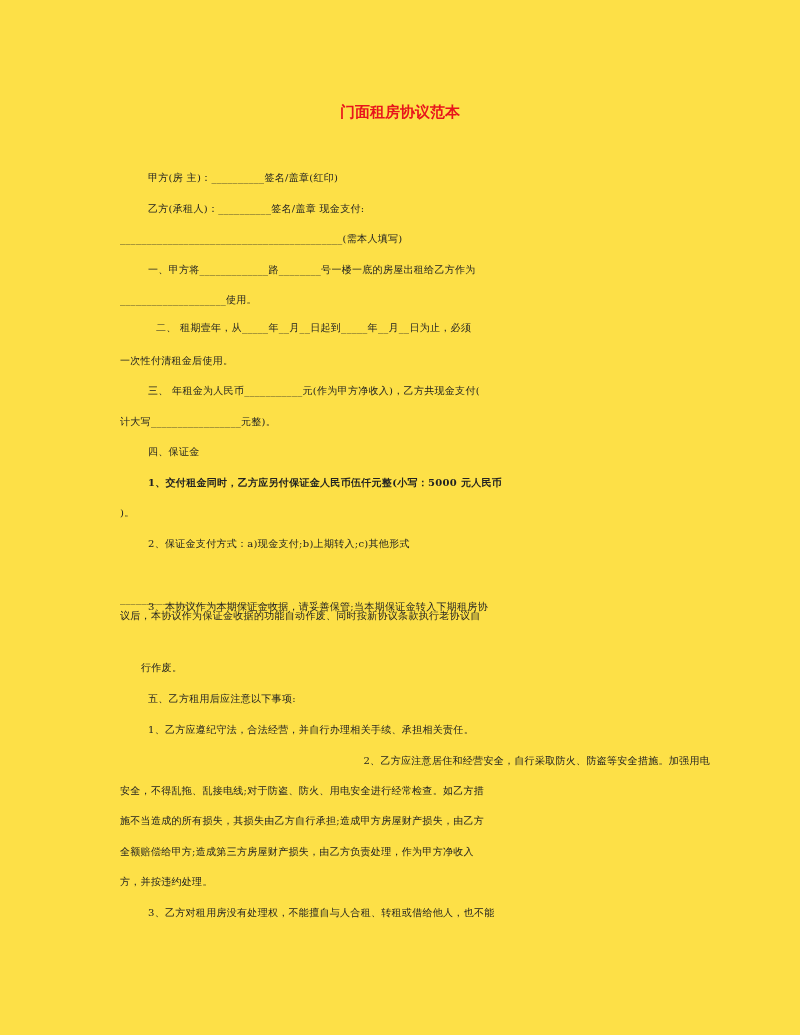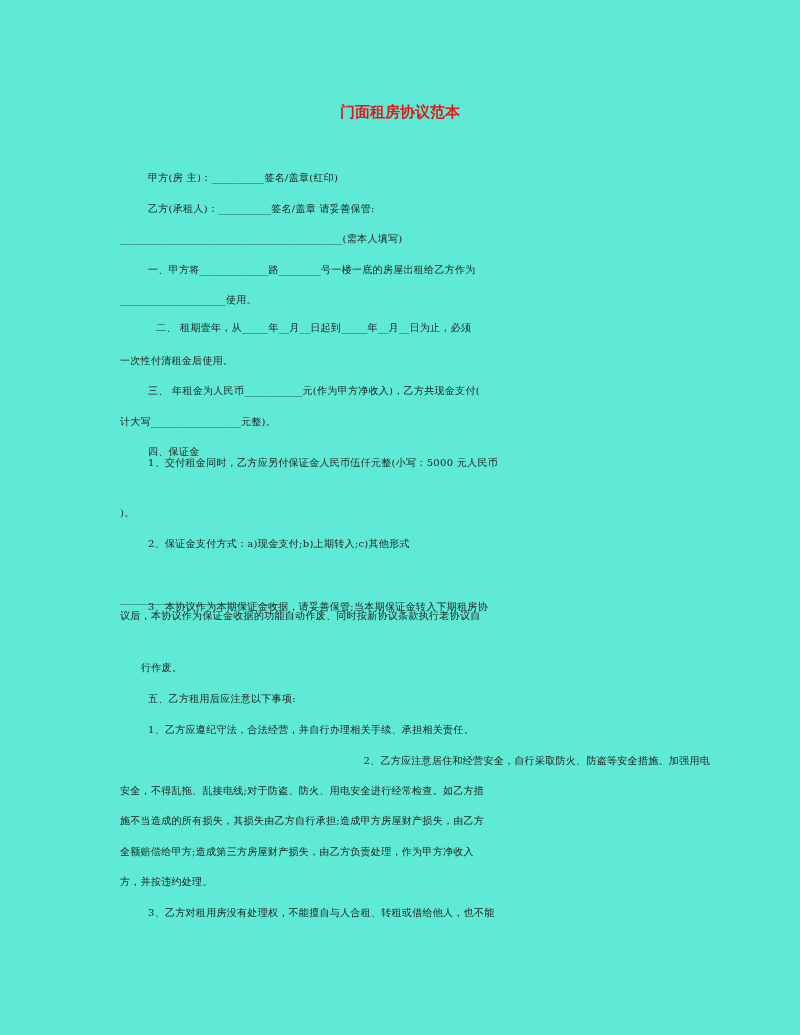--- a/index.html
+++ b/index.html
@@ -1,42 +1,42 @@
 <!DOCTYPE html>
 <html><head>
 <meta charset="utf-8">
 <style>
   html, body { margin: 0; padding: 0; background: #ffffff; }
   body { width: 800px; height: 1035px; position: relative; overflow: hidden;
          font-family: "DejaVu Serif", "Liberation Serif", serif; color: #222; }
-  .page { position: absolute; left: 0; top: 0; width: 800px; height: 1035px; background: #5eead4; }
+  .page { position: absolute; left: 0; top: 0; width: 800px; height: 1035px; background: #fde047; }
   .title { position: absolute; top: 103px; left: 0; width: 800px; text-align: center;
            font-size: 15px; font-weight: bold; color: #e8141c;
            font-family: "DejaVu Sans", "Liberation Sans", sans-serif; }
   .line { position: absolute; left: 120px; width: 562px; font-size: 10px; line-height: 20px;
           white-space: nowrap; overflow: visible; letter-spacing: 0.3px; }
   .indent { left: 148px; }
 </style>
 </head>
 <body>
 
 <div class="page">
   <div class="title">门面租房协议范本</div>
   <div id="lines">
       <div class="line indent" style="top: 168px;">甲方(房  主)：__________签名/盖章(红印)</div>
-      <div class="line indent" style="top: 199px;">乙方(承租人)：__________签名/盖章 请妥善保管:</div>
+      <div class="line indent" style="top: 199px;">乙方(承租人)：__________签名/盖章 现金支付:</div>
       <div class="line" style="top: 229px;">__________________________________________(需本人填写)</div>
       <div class="line indent" style="top: 260px;">一、甲方将_____________路________号一楼一底的房屋出租给乙方作为</div>
       <div class="line" style="top: 290px;">____________________使用。</div>
       <div class="line indent" style="top: 318px; margin-left: 8px;">二、 租期壹年，从_____年__月__日起到_____年__月__日为止，必须</div>
       <div class="line" style="top: 351px;">一次性付清租金后使用。</div>
       <div class="line indent" style="top: 381px;">三、 年租金为人民币___________元(作为甲方净收入)，乙方共现金支付(</div>
       <div class="line" style="top: 412px;">计大写_________________元整)。</div>
       <div class="line indent" style="top: 442px;">四、保证金</div>
-      <div class="line indent" style="top: 453px;">1、交付租金同时，乙方应另付保证金人民币伍仟元整(小写：5000 元人民币</div>
+      <div class="line indent" style="top: 473px; font-weight: bold;">1、交付租金同时，乙方应另付保证金人民币伍仟元整(小写：5000 元人民币</div>
       <div class="line" style="top: 503px;">)。</div>
       <div class="line indent" style="top: 534px;">2、保证金支付方式：a)现金支付;b)上期转入;c)其他形式</div>
       <div class="line" style="top: 565px; margin-top: 24px;">______________________________</div>
       <div class="line indent" style="top: 597px;">3、本协议作为本期保证金收据，请妥善保管;当本期保证金转入下期租房协</div>
       <div class="line" style="top: 606px;">议后，本协议作为保证金收据的功能自动作废、同时按新协议条款执行老协议自</div>
       <div class="line" style="top: 658px; margin-left: 21px;">行作废。</div>
       <div class="line indent" style="top: 689px;">五、乙方租用后应注意以下事项:</div>
       <div class="line indent" style="top: 720px;">1、乙方应遵纪守法，合法经营，并自行办理相关手续、承担相关责任。</div>
       <div class="line indent" style="top: 751px; text-align: right;">2、乙方应注意居住和经营安全，自行采取防火、防盗等安全措施。加强用电</div>
       <div class="line" style="top: 781px;">安全，不得乱拖、乱接电线;对于防盗、防火、用电安全进行经常检查。如乙方措</div>

